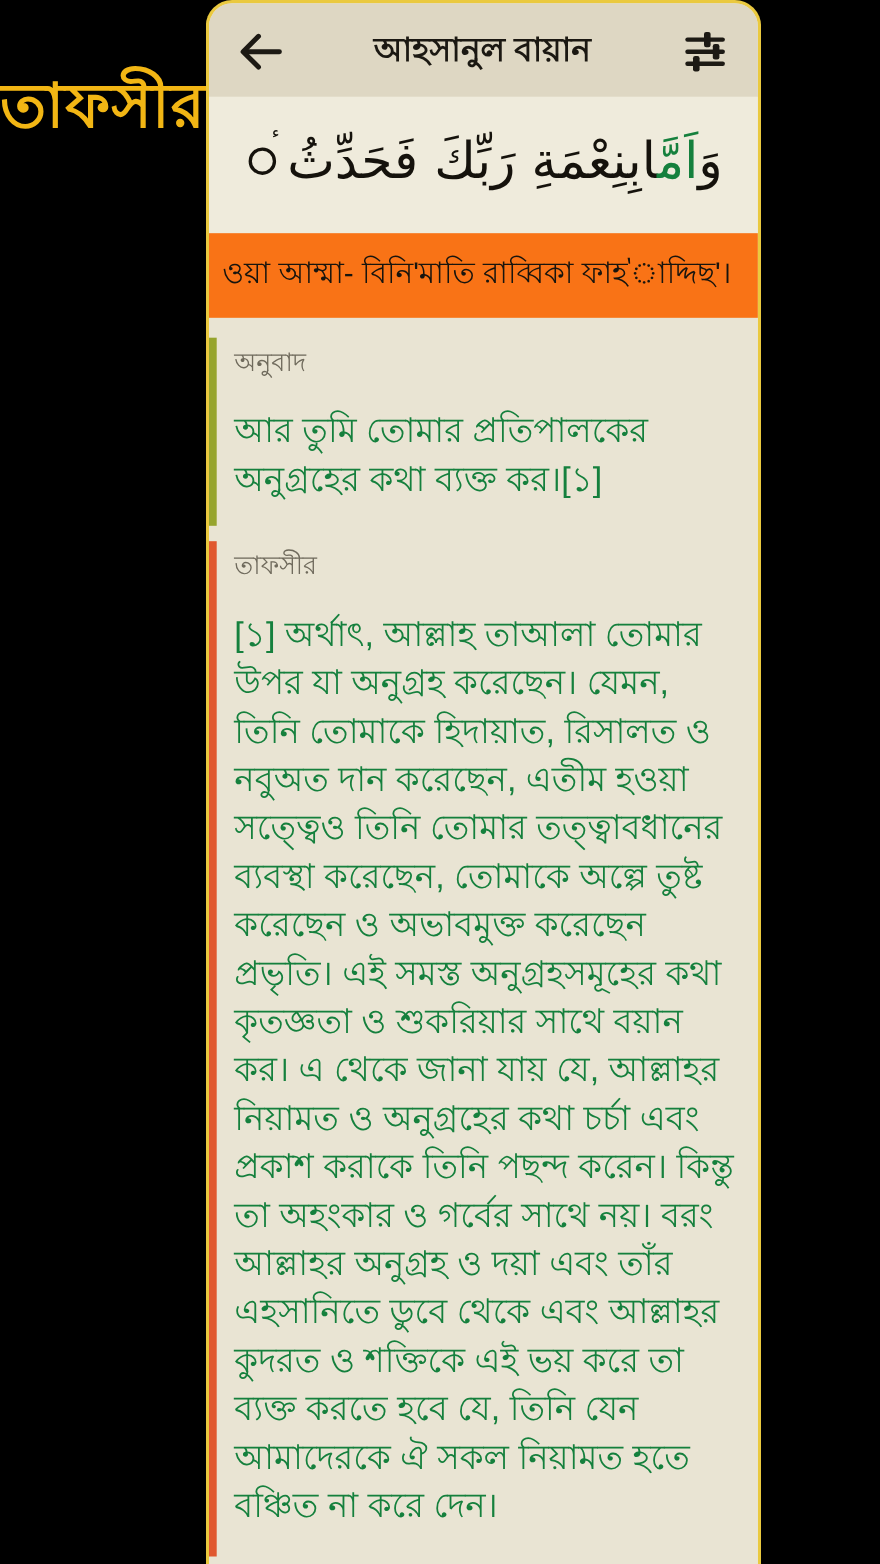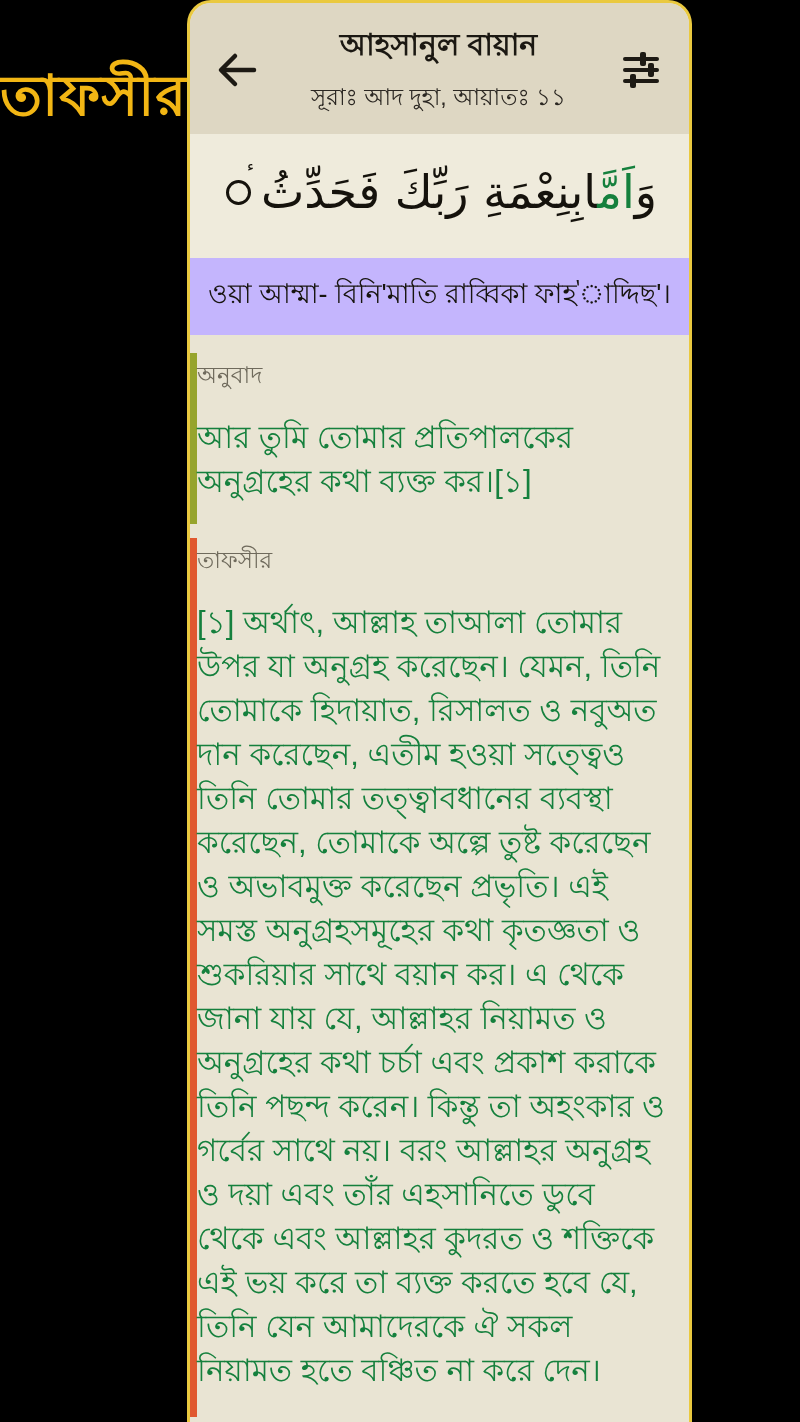--- a/index.html
+++ b/index.html
@@ -74,33 +74,33 @@
   }
   .ayah-mark {
     position: absolute;
     top: -26px; right: -6px;
     font-size: 15px;
     color: #15120C;
   }
 
   
   .translit-strip {
-    background: #c4b5fd;
+    background: #f97316;
     padding: 15px 12px 17px 12px;
-    text-align: center;
+    text-align: left;
   }
   .translit-text { font-size: 27px; color: #17140E; }
 
   
   .card-body {
     flex: 1;
     background: #E9E4D3;
     padding: 18px 14px 0 0;
   }
-  .section { margin-bottom: 14px; padding: 4px 6px 20px 0; }
+  .section { margin-bottom: 14px; padding: 4px 6px 20px 16px; }
   .section-translation { border-left: 7px solid #96A42D; }
   .section-tafsir { border-left: 7px solid #E0582F; padding-bottom: 24px; }
   .section-label { font-size: 23px; color: #6F6A5C; margin-bottom: 20px; }
   .section-text { font-size: 31px; line-height: 1.42; color: #15803d; }
 
   svg .stroke { stroke: #1D1A14; fill: none; stroke-linecap: round; }
   svg .fill { fill: #1D1A14; }
 </style>
 </head>
 <body>
@@ -115,21 +115,20 @@
 
     <div class="card-header">
       <button class="icon-btn">
         <svg width="46" height="40" viewBox="0 0 46 40">
           <path class="stroke" d="M40 20 L8 20" stroke-width="4.5"></path>
           <path class="stroke" d="M21 6 L7 20 L21 34" stroke-width="4.5" stroke-linejoin="round"></path>
         </svg>
       </button>
       <div class="header-center">
         <div class="header-title">আহসানুল বায়ান</div>
-        <div class="header-subtitle">সূরাঃ আদ দুহা, আয়াতঃ ১১</div>
       </div>
       <button class="icon-btn">
         <svg width="48" height="48" viewBox="0 0 48 48">
           <path class="stroke" d="M8 13 L40 13" stroke-width="4"></path>
           <path class="stroke" d="M8 24 L40 24" stroke-width="4"></path>
           <path class="stroke" d="M8 35 L40 35" stroke-width="4"></path>
           <rect class="fill" x="23" y="6" width="6" height="14" rx="2"></rect>
           <rect class="fill" x="31" y="17" width="6" height="14" rx="2"></rect>
           <rect class="fill" x="13" y="28" width="6" height="14" rx="2"></rect>
         </svg>

